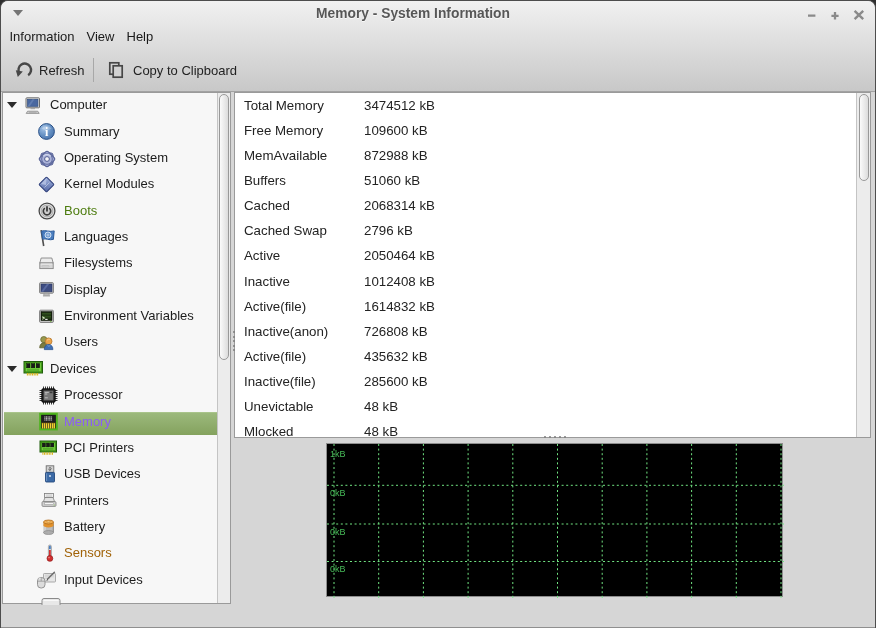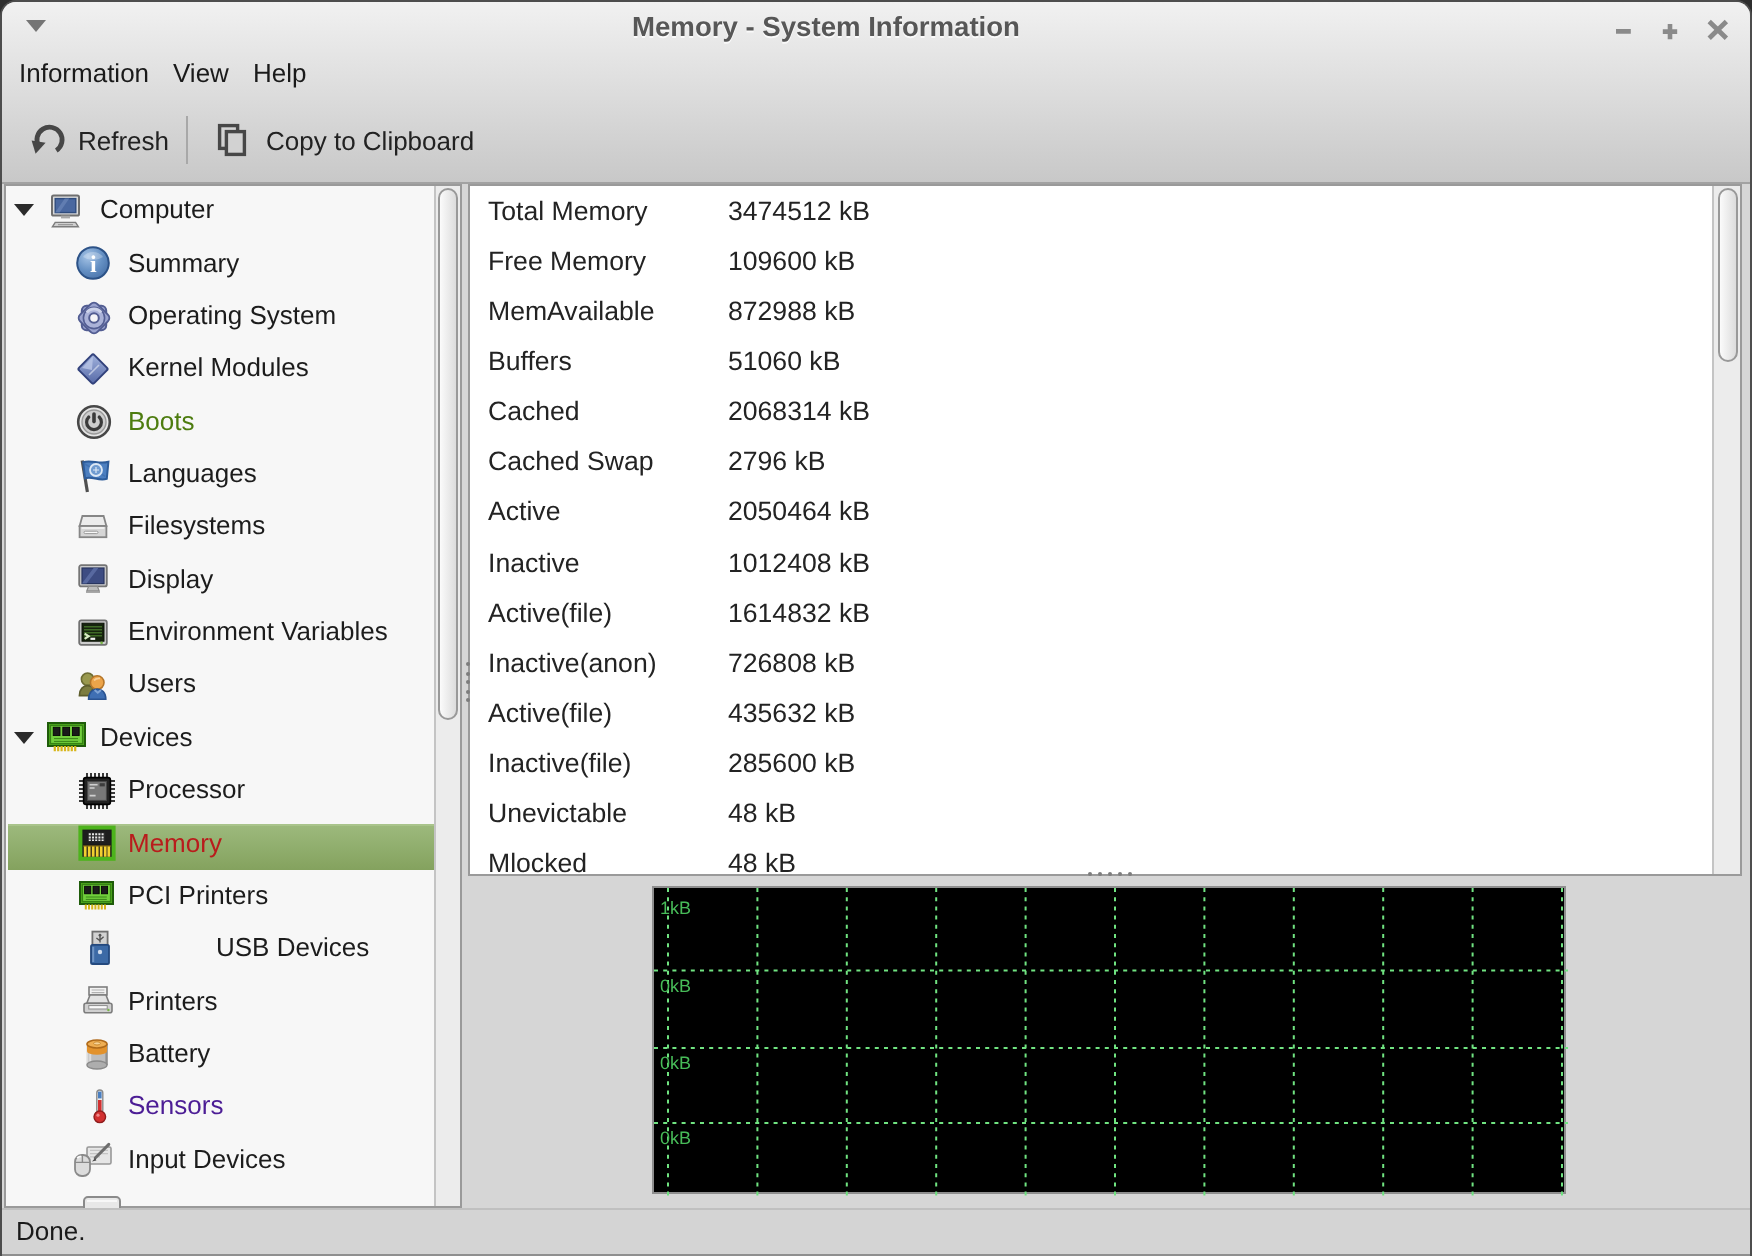--- a/index.html
+++ b/index.html
@@ -251,21 +251,21 @@
 <g fill="#e8e8e8">
 <path d="M5.4 4.6 h1 v1 h-1z M7 4.6 h1 v1 h-1z M8.6 4.6 h1 v1 h-1z M10.2 4.6 h1 v1 h-1z M11.8 4.6 h1 v1 h-1z
 M5.4 6.2 h1 v1 h-1z M7 6.2 h1 v1 h-1z M8.6 6.2 h1 v1 h-1z M10.2 6.2 h1 v1 h-1z M11.8 6.2 h1 v1 h-1z
 M5.4 7.8 h1 v0.7 h-1z M7 7.8 h1 v0.7 h-1z M8.6 7.8 h1 v0.7 h-1z M10.2 7.8 h1 v0.7 h-1z M11.8 7.8 h1 v0.7 h-1z"></path>
 </g>
 <g stroke="#f0cf30" stroke-width="1.4">
 <path d="M3.6 11 v5.4 M5.6 11 v5.4 M7.6 11 v5.4 M9.6 11 v5.4 M11.6 11 v5.4 M13.6 11 v5.4 M15.4 11 v5.4"></path>
 </g>
 <path d="M2.6 11 h13.8" stroke="#8a6d12" stroke-width="0.6"></path>
 </svg>
-        <div class="lbl" style="left:61px;color:#b91c1c;">Memory</div>
+        <div class="lbl" style="left:61px;color:#8b5cf6;">Memory</div>
       </div>
 <div class="trow" style="top:342.9px;">
         <svg class="icon" style="left:36.0px;top:3.0px;" width="19" height="18" viewBox="0 0 19 18">
 <rect x="1" y="2" width="16.5" height="11" fill="#4fae1e" stroke="#1f5c0a" stroke-width="1"></rect>
 <rect x="2.2" y="3.2" width="14.1" height="8.6" fill="#71cf3c" stroke="#378214" stroke-width="0.7"></rect>
 <rect x="3.3" y="4.1" width="3.1" height="3.8" fill="#1a1a1a" stroke="#000" stroke-width="0.4"></rect>
 <rect x="7.5" y="4.1" width="3.1" height="3.8" fill="#1a1a1a" stroke="#000" stroke-width="0.4"></rect>
 <rect x="11.7" y="4.1" width="3.1" height="3.8" fill="#1a1a1a" stroke="#000" stroke-width="0.4"></rect>
 <path d="M3.9 13.3 v2.5 M5.5 13.3 v2.5 M7.1 13.3 v2.5 M8.7 13.3 v2.5 M10.3 13.3 v2.5 M11.9 13.3 v2.5 M13.5 13.3 v2.5" stroke="#d8b61c" stroke-width="1"></path>
 <path d="M3.9 9.5 h10.5 M3.9 10.7 h10.5" stroke="#398517" stroke-width="0.5"></path>
@@ -274,21 +274,21 @@
       </div>
 <div class="trow" style="top:369.2px;">
         <svg class="icon" style="left:40.0px;top:3.0px;" width="14" height="18" viewBox="0 0 14 18">
 <rect x="3.2" y="0.8" width="7.6" height="6.6" fill="#d2d2d2" stroke="#6f6f6f" stroke-width="0.9"></rect>
 <circle cx="7" cy="2.6" r="0.7" fill="#555"></circle>
 <path d="M7 2.6 v3.6 M5.2 4 l1.8 1.4 M8.8 3.4 l-1.8 1.6" stroke="#555" stroke-width="0.7" fill="none"></path>
 <rect x="2.5" y="7.4" width="9" height="9.6" rx="0.8" fill="#3c6aa6" stroke="#24497e" stroke-width="0.9"></rect>
 <path d="M3.6 8.4 v7.6" stroke="#6f94c4" stroke-width="1"></path>
 <circle cx="7" cy="11" r="1.1" fill="#cfdced"></circle>
 </svg>
-        <div class="lbl" style="left:61px;color:#1c1c1c;margin-left:44px;">USB Devices</div>
+        <div class="lbl" style="left:61px;color:#1c1c1c;">USB Devices</div>
       </div>
 <div class="trow" style="top:395.6px;">
         <svg class="icon" style="left:37.0px;top:3.5px;" width="18" height="17" viewBox="0 0 18 17">
 <rect x="4.5" y="1.5" width="9" height="4" fill="#f2f2f2" stroke="#7d7d7d" stroke-width="0.8"></rect>
 <path d="M5.8 3 h6.4 M5.8 4.3 h6.4" stroke="#b0b0b0" stroke-width="0.6"></path>
 <path d="M3.4 9.6 L5 5.5 h8 l1.6 4.1 Z" fill="#e3e3e3" stroke="#7d7d7d" stroke-width="0.8"></path>
 <rect x="2" y="9.6" width="14" height="4.8" rx="1" fill="#d0d0d0" stroke="#7d7d7d" stroke-width="0.8"></rect>
 <rect x="4.4" y="10.8" width="9.2" height="1.7" fill="#fafafa" stroke="#8d8d8d" stroke-width="0.5"></rect>
 <circle cx="14.2" cy="13" r="0.6" fill="#7ab648"></circle>
 </svg>
@@ -308,21 +308,21 @@
         <div class="lbl" style="left:61px;color:#1c1c1c;">Battery</div>
       </div>
 <div class="trow" style="top:448.2px;">
         <svg class="icon" style="left:42.0px;top:3.0px;" width="10" height="18" viewBox="0 0 10 18">
 <rect x="3.4" y="1" width="3" height="11.5" rx="1.5" fill="#ececec" stroke="#8a8a8a" stroke-width="0.7"></rect>
 <rect x="4" y="1.8" width="1.8" height="3.4" fill="#4a7fc1"></rect>
 <rect x="4" y="6" width="1.8" height="6.5" fill="#d23030"></rect>
 <circle cx="4.9" cy="14.4" r="2.9" fill="#d23030" stroke="#8f1d1d" stroke-width="0.7"></circle>
 <circle cx="4" cy="13.6" r="0.8" fill="#ef8a8a"></circle>
 </svg>
-        <div class="lbl" style="left:61px;color:#4c1d95;">Sensors</div>
+        <div class="lbl" style="left:61px;color:#a16207;">Sensors</div>
       </div>
 <div class="trow" style="top:474.6px;">
         <svg class="icon" style="left:32.5px;top:3.0px;" width="23" height="18" viewBox="0 0 23 18">
 <rect x="7.5" y="2.5" width="12" height="8.5" rx="0.8" fill="#e6e6e6" stroke="#989898" stroke-width="0.8"></rect>
 <path d="M9 4.2 h9 M9 5.8 h9 M9 7.4 h5" stroke="#c4c4c4" stroke-width="0.6"></path>
 <path d="M18.4 1.2 l-6.8 6.8" stroke="#6d6d6d" stroke-width="1.5" stroke-linecap="round"></path>
 <path d="M11.6 8 l-1.6 1.8 2.2-0.5z" fill="#4a4a4a"></path>
 <rect x="1.5" y="6.5" width="7.5" height="10.5" rx="3.4" fill="#dcdcdc" stroke="#8a8a8a" stroke-width="0.9"></rect>
 <path d="M5.2 6.5 v3.6 M1.5 10.2 h7.5" stroke="#8a8a8a" stroke-width="0.7"></path>
 <path d="M2.6 8 a3 3 0 0 1 2 -0.8" fill="none" stroke="#fafafa" stroke-width="0.9"></path>
@@ -432,15 +432,14 @@
 <path d="M0 41.3 H457" class="gl"></path>
         <path d="M0 80.0 H457" class="gl"></path>
         <path d="M0 117.5 H457" class="gl"></path>
 <text x="3" y="13" class="glab">1kB</text>
 <text x="3" y="52" class="glab">0kB</text>
 <text x="3" y="90.5" class="glab">0kB</text>
 <text x="3" y="128" class="glab">0kB</text>
 </svg>
     </div>
 
-  <div id="status">Done.</div>
   <div id="bottomedge"></div>
 </div>
 
 </body></html>

